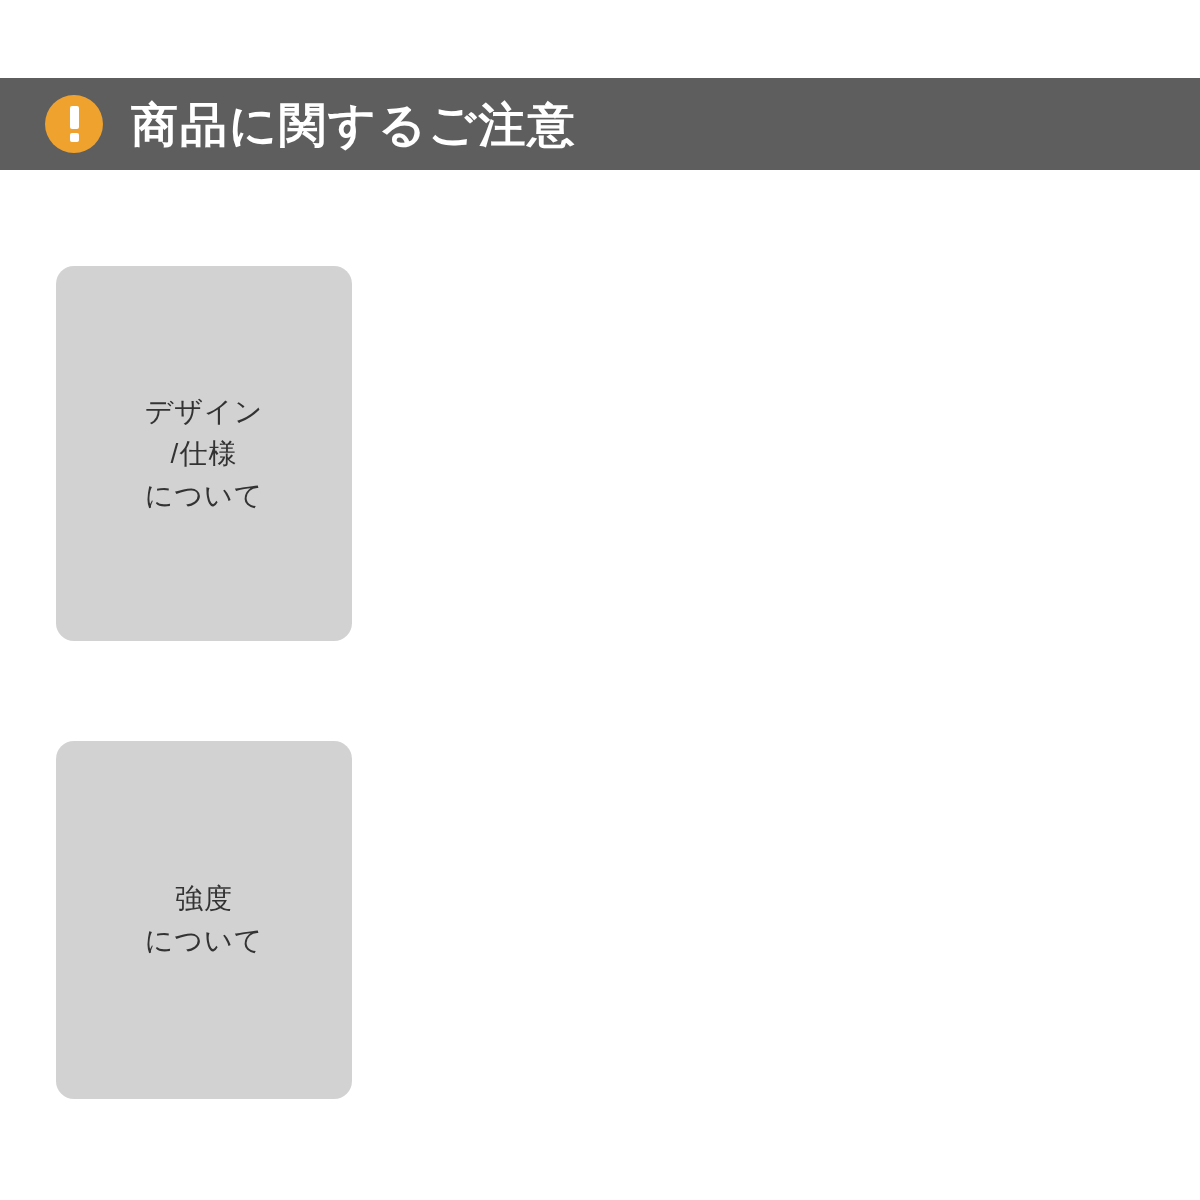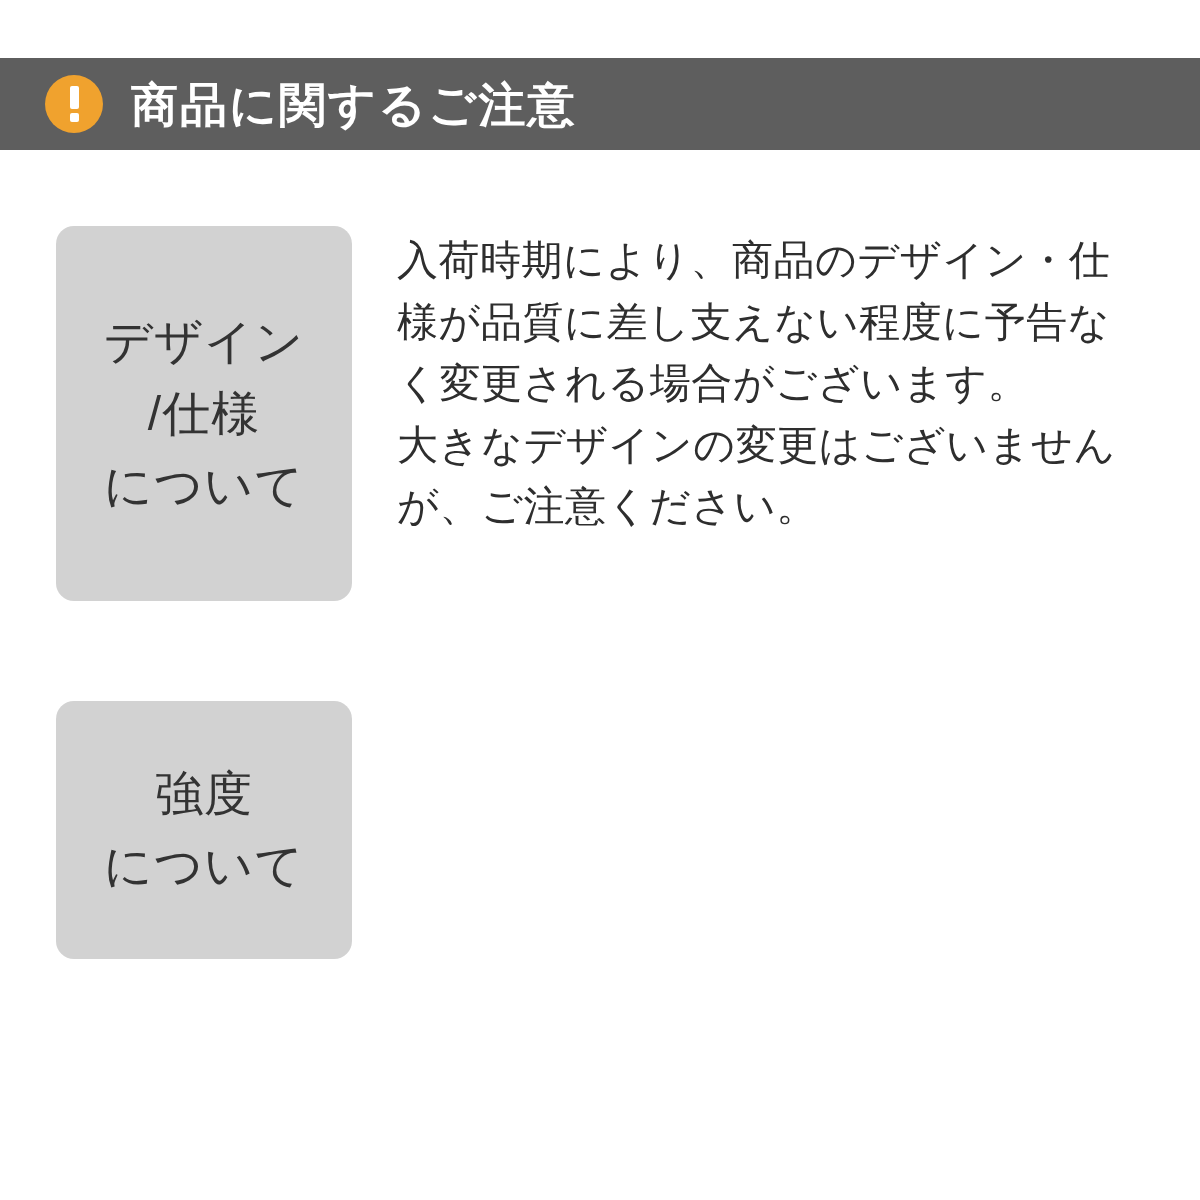--- a/index.html
+++ b/index.html
@@ -14,20 +14,21 @@
     -webkit-font-smoothing: antialiased;
   }
   .page {
     position: relative;
     width: 1200px;
     height: 1200px;
     background: #ffffff;
     box-sizing: border-box;
     display: flex;
     flex-direction: column;
+    gap: 20px;
   }
   
   .top-edge {
     height: 58px;
     background: #ffffff;
     flex: 0 0 auto;
   }
   
   .header-bar {
     height: 92px;
@@ -107,25 +108,25 @@
     align-items: center;
     justify-content: center;
     text-align: center;
     box-sizing: border-box;
     padding: 18px 10px;
   }
   .label-box.tall {
     height: 375px;
   }
   .label-box.tall2 {
-    height: 258px;
+    height: 358px;
   }
   .label-text {
     color: #333333;
-    font-size: 48px;
+    font-size: 28px;
     font-weight: normal;
     line-height: 1.5;
     letter-spacing: 1px;
     white-space: pre-line;
   }
   .body-text {
     margin-left: 45px;
     color: #2e2e2e;
     font-size: 41px;
     line-height: 1.5;
@@ -157,22 +158,20 @@
   </div>
 
   <div class="content">
 
     <div class="note-row first">
       <div class="label-box tall">
         <div class="label-text">デザイン
 /仕様
 について</div>
       </div>
-      <div class="body-text">入荷時期により、商品のデザイン・仕様が品質に差し支えない程度に予告なく変更される場合がございます。
-大きなデザインの変更はございませんが、ご注意ください。</div>
     </div>
 
     <div class="note-row second">
       <div class="label-box tall2">
         <div class="label-text">強度
 について</div>
       </div>
     </div>
 
   </div>

